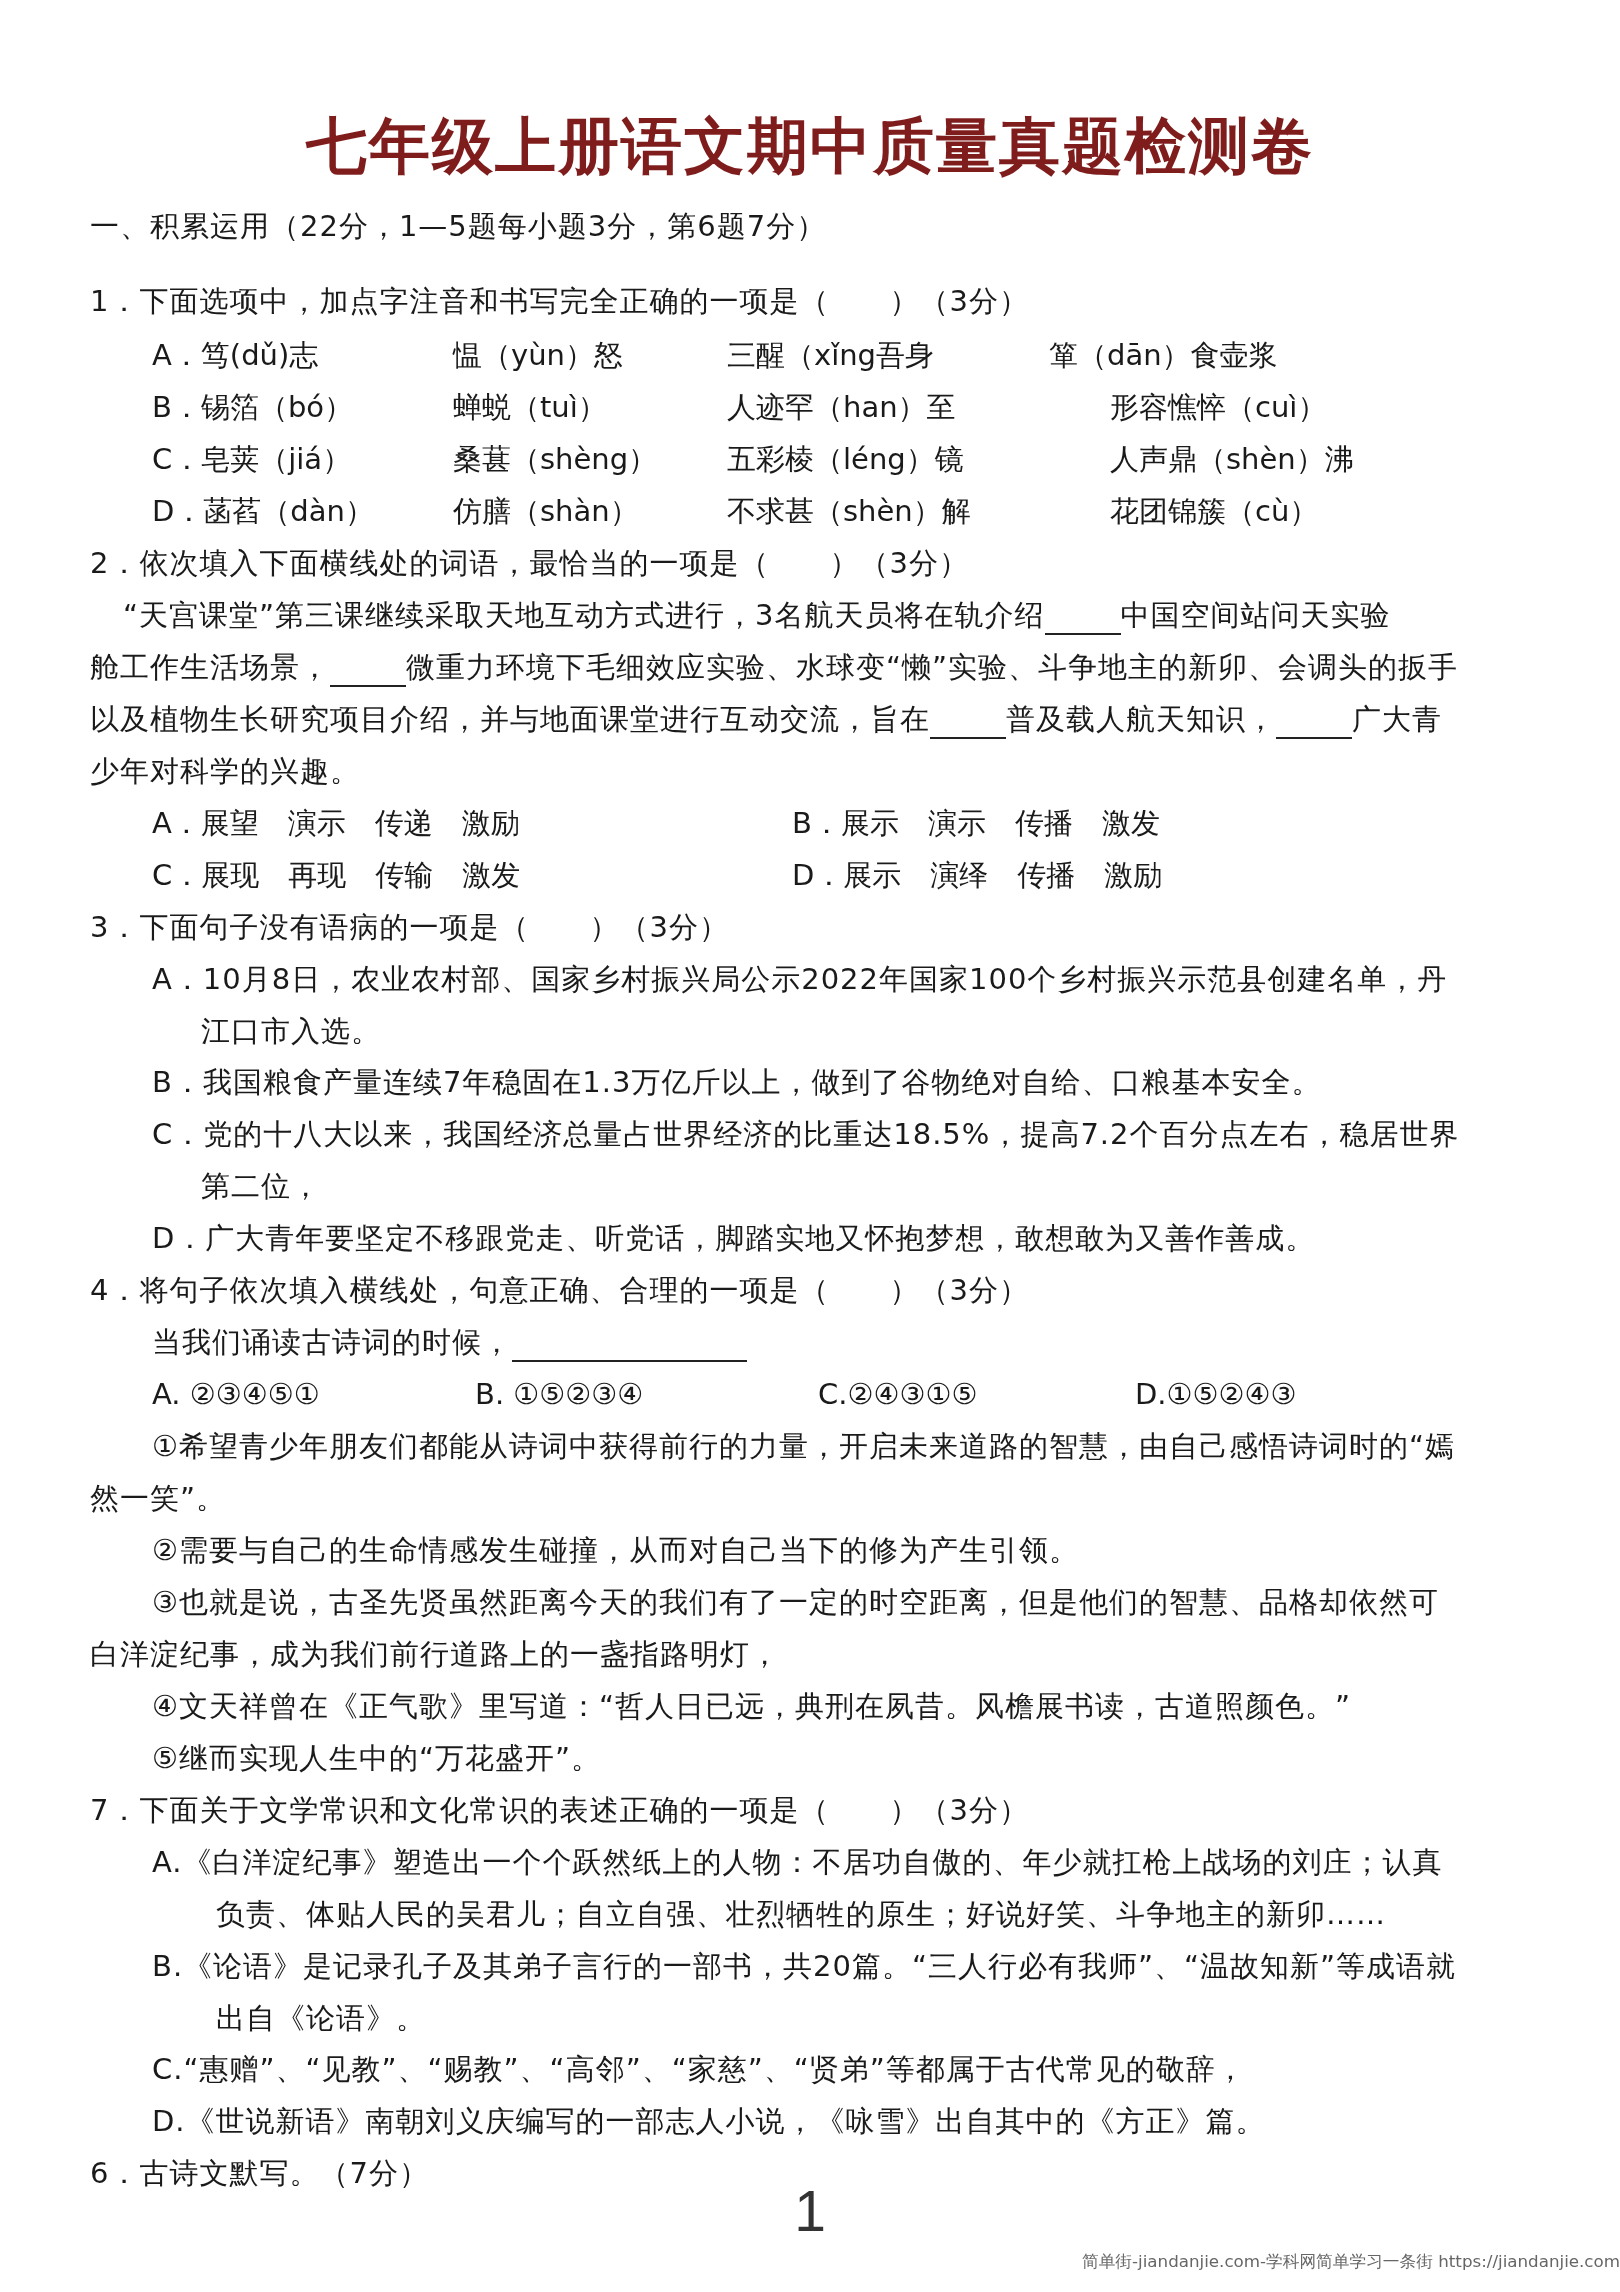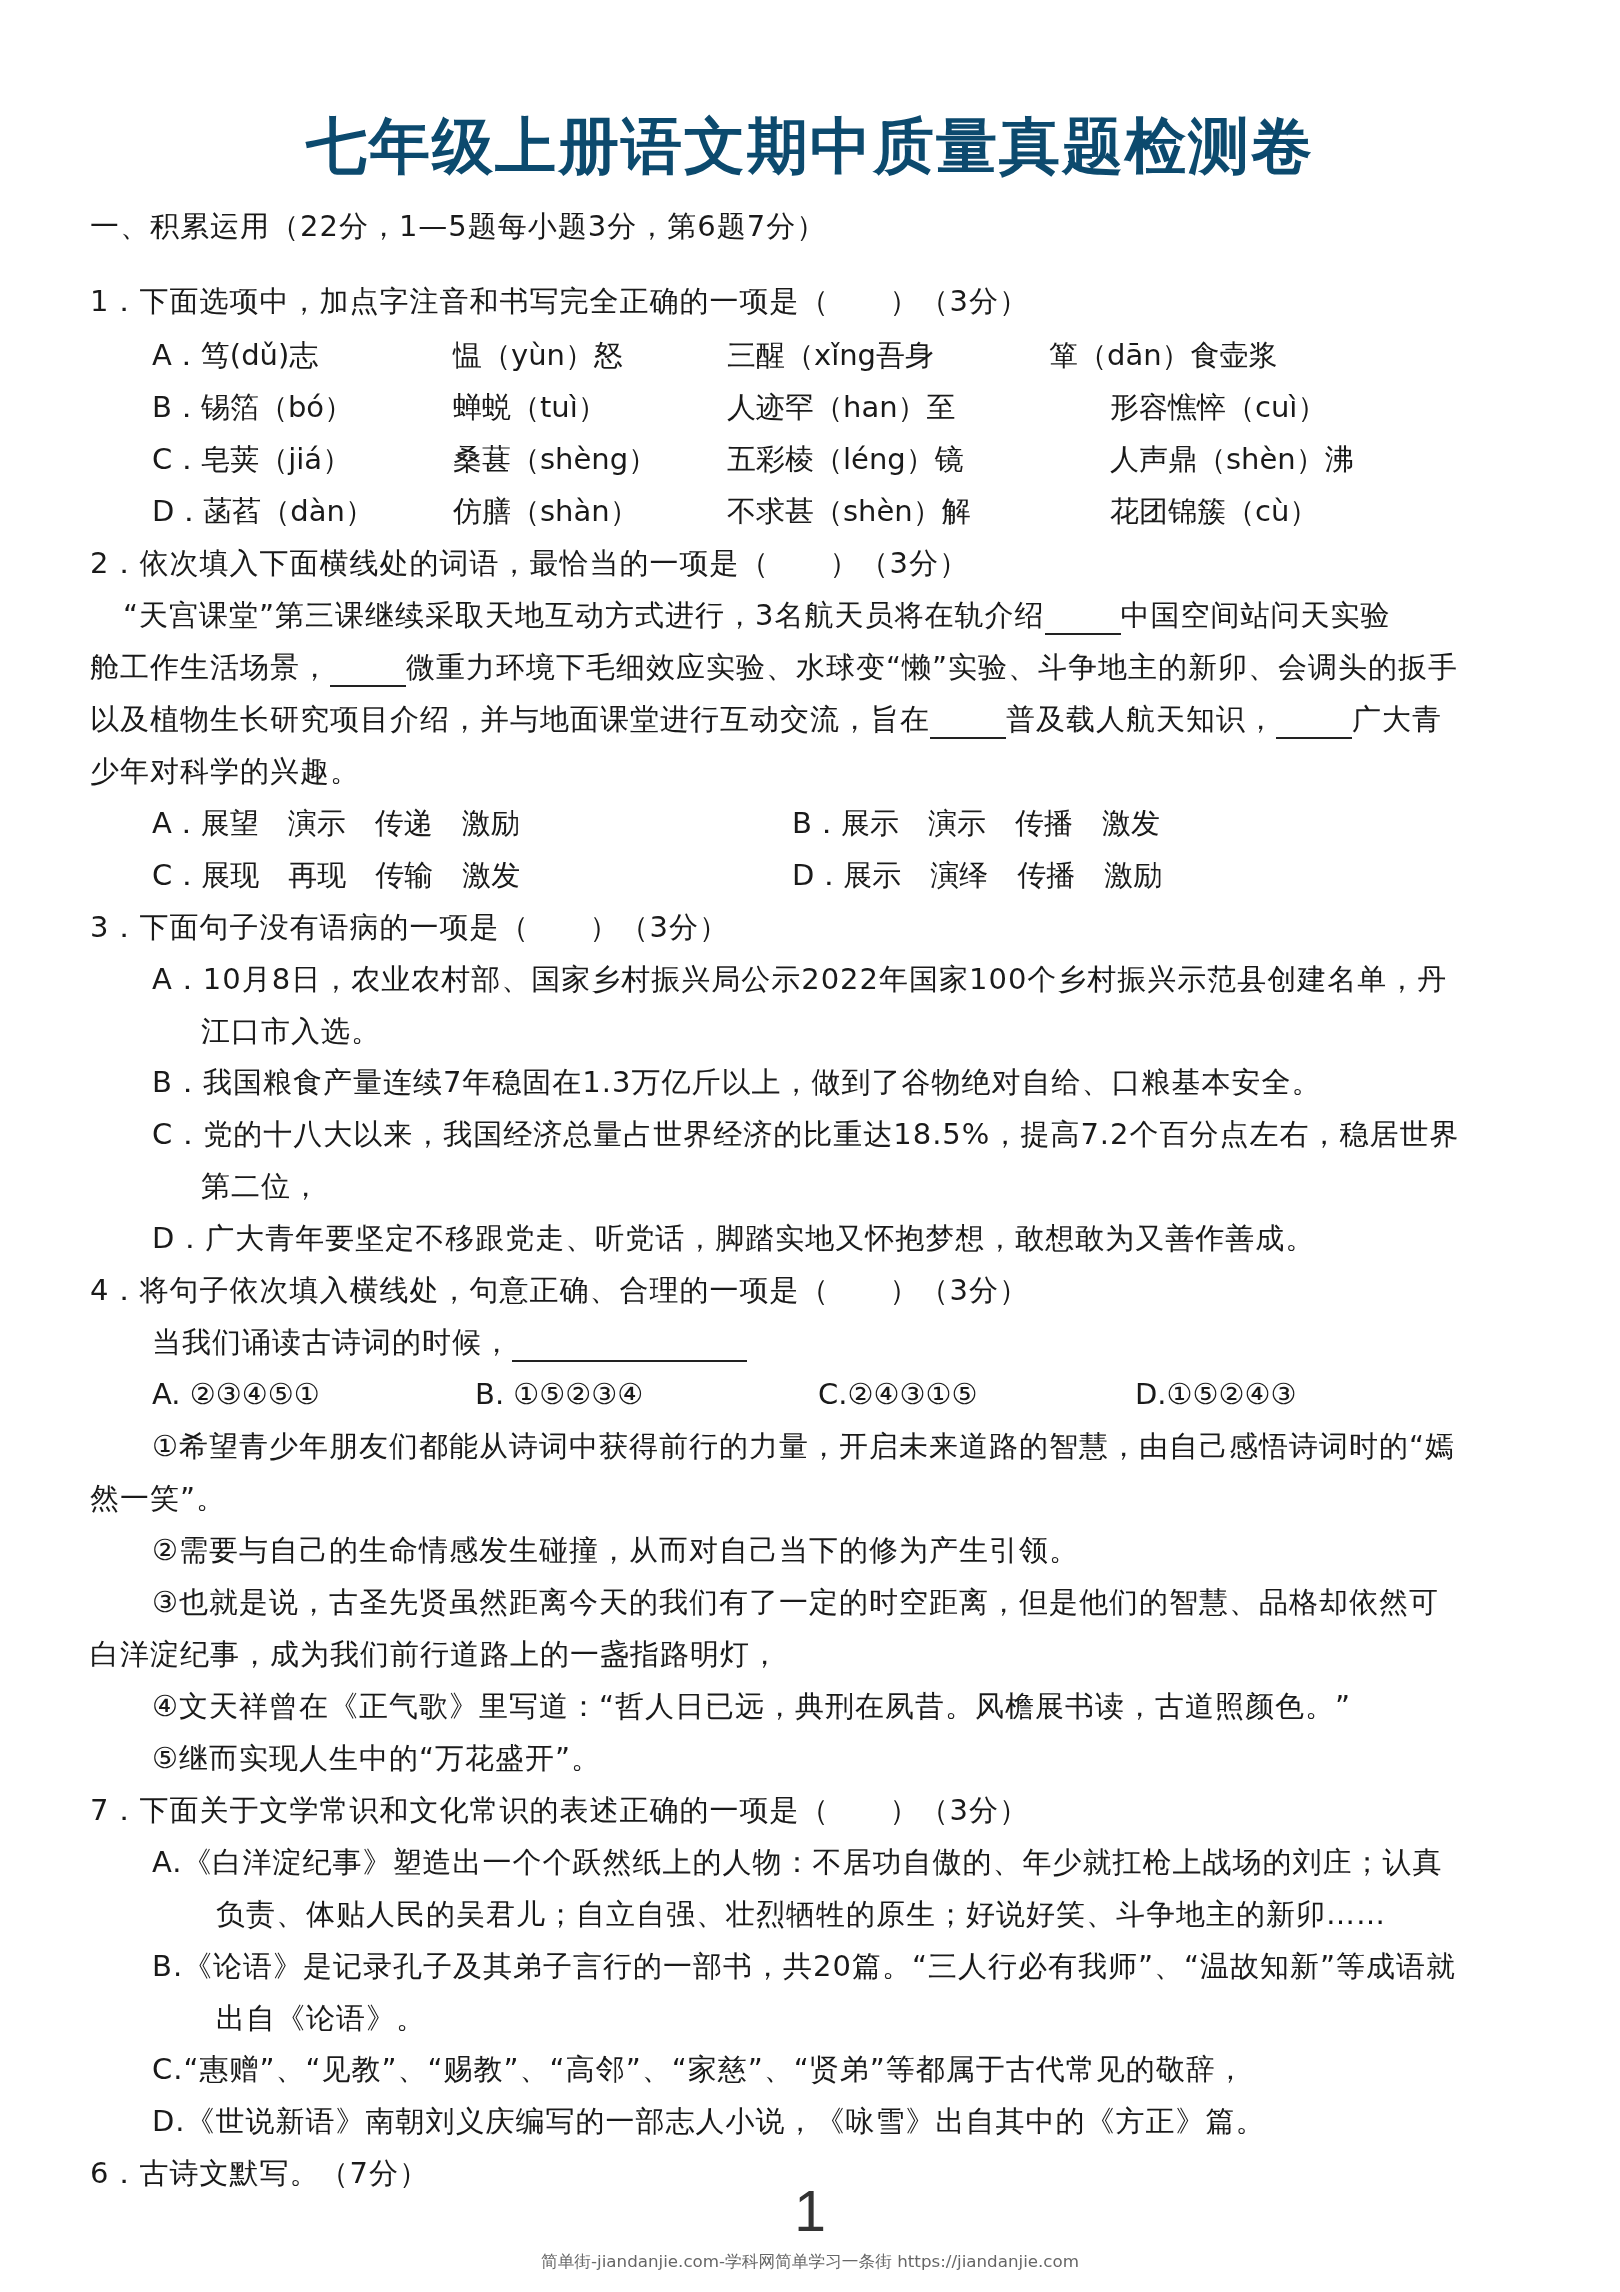--- a/index.html
+++ b/index.html
@@ -4,35 +4,35 @@
 <style>
   html, body { margin: 0; padding: 0; background: #ffffff; }
   body {
     width: 1620px; height: 2293px; position: relative; overflow: hidden;
     font-family: "DejaVu Sans", "Liberation Sans", sans-serif;
     color: #1a1a1a;
   }
   .title {
     position: absolute; left: 0; width: 1620px; top: 106px;
     text-align: center; font-size: 61px; font-weight: bold; letter-spacing: 2px;
-    color: #0c4a6e;
+    color: #7f1d1d;
   }
   .line {
     position: absolute; font-size: 29px; line-height: 39px; white-space: nowrap;
     letter-spacing: 1px;
   }
   .section { font-size: 29px; }
   .opt4 { position: absolute; font-size: 29px; line-height: 39px; white-space: nowrap; }
   .blank { display: inline-block; border-bottom: 2px solid #222; height: 27.4px; vertical-align: bottom; }
   .page-num {
     position: absolute; left: 0; width: 1620px; top: 2178px; text-align: center;
     font-size: 57px; color: #333; font-family: "Liberation Sans", sans-serif;
   }
   .footer {
-    position: absolute; left: 0; width: 1620px; top: 2250px; text-align: center;
+    position: absolute; left: 0; width: 1620px; top: 2250px; text-align: right;
     font-size: 16.7px; color: #666;
   }
 </style>
 </head>
 <body>
 
 <div class="title">七年级上册语文期中质量真题检测卷</div>
 
 <div class="line section" style="left:90px;top:207px;">一、积累运用（22分，1—5题每小题3分，第6题7分）</div>
 

